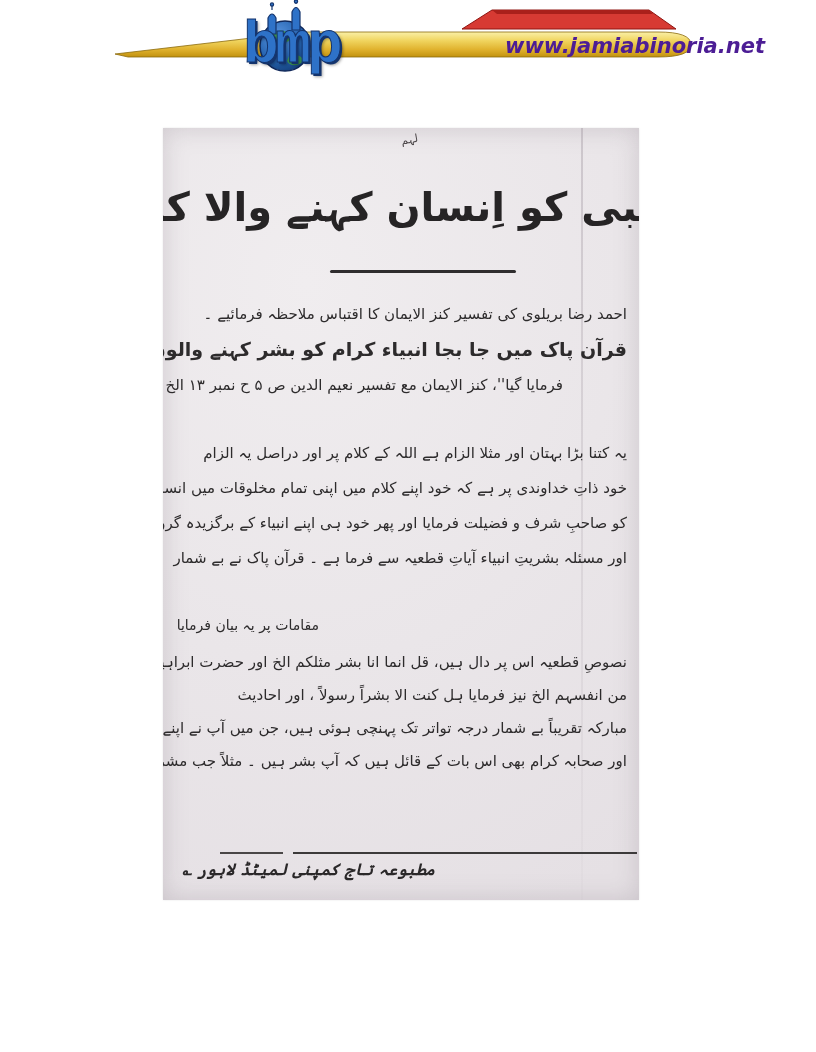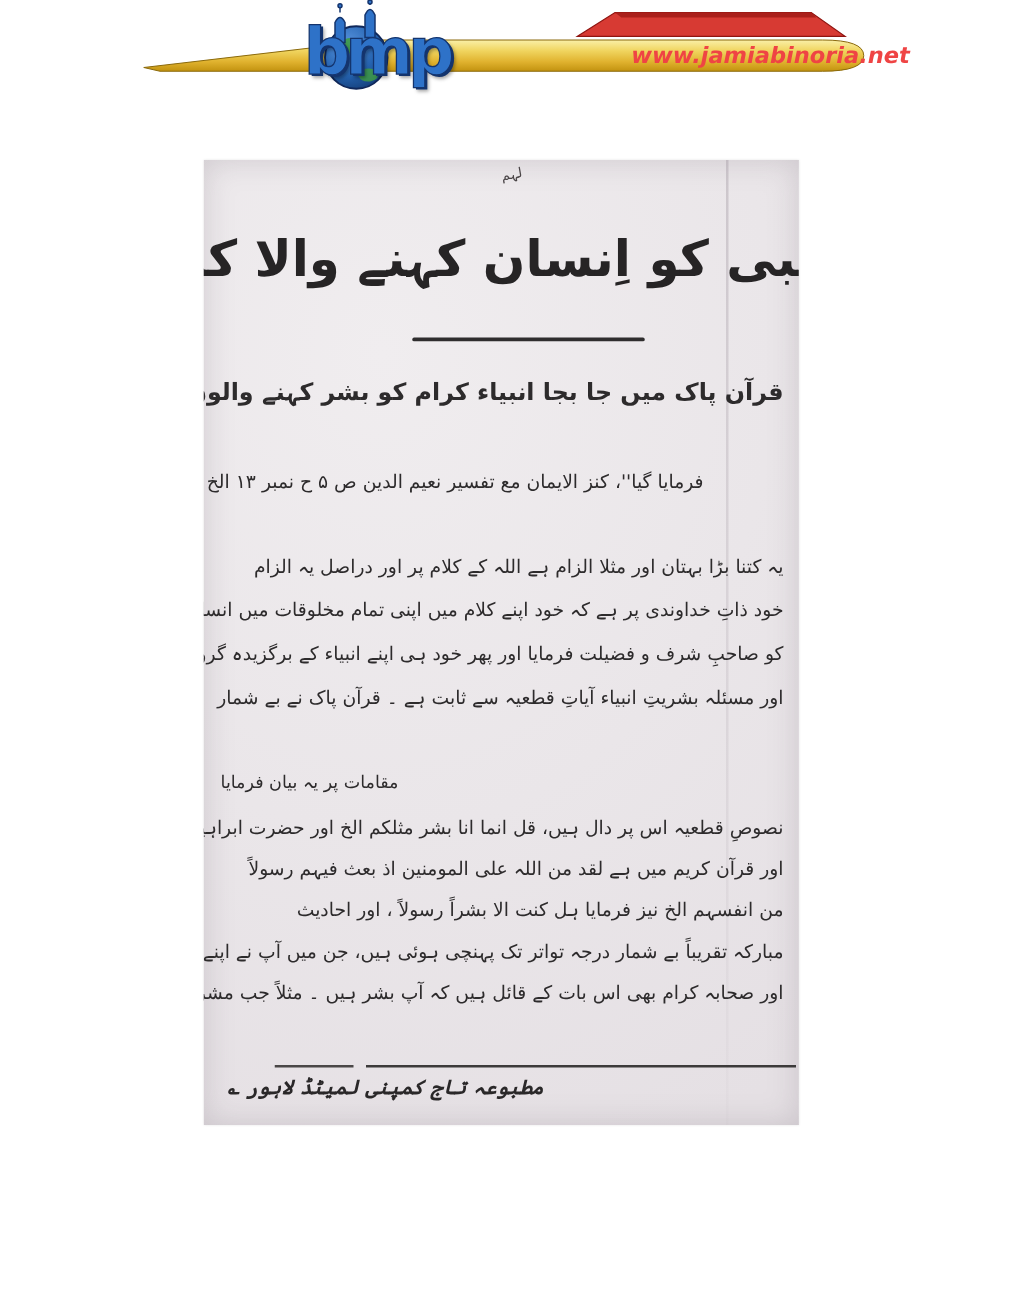--- a/index.html
+++ b/index.html
@@ -9,29 +9,30 @@
     position:relative;overflow:hidden;
   }
   #stage{position:absolute;left:0;top:0;width:816px;height:1052px;}
 
   
   .banner-svg{position:absolute;left:0;top:0;z-index:1;}
   .logo{position:absolute;left:237px;top:0;width:110px;height:90px;z-index:3;}
   .logo-art{position:absolute;left:0;top:0;}
   .logo-text{
     position:absolute;left:6px;top:16px;
-    font-size:52px;font-weight:bold;line-height:1;
+    font-size:60px;font-weight:bold;line-height:1;
     color:#2e72c8;letter-spacing:-4px;
     text-shadow:2px 2px 0 #14346d,3px 3px 3px rgba(0,0,0,.35);
+    font-family:Liberation Mono, monospace;
     -webkit-text-stroke:1px #14346d;
   }
   .url-badge{
     position:absolute;left:505px;top:34px;width:180px;z-index:3;
     text-align:center;font-style:italic;font-weight:bold;
-    font-size:18px;color:#ef4444;
+    font-size:21px;color:#4c1d95;
   }
 
   
   .scan{
     position:absolute;left:163px;top:128px;width:476px;height:772px;
     background:radial-gradient(120% 90% at 30% 20%, #f0edef 0%, #eae6e9 55%, #e5e0e4 100%);
     box-shadow:inset 0 0 24px rgba(130,118,130,.28), 0 0 2px rgba(0,0,0,.10);
     overflow:hidden;direction:rtl;color:#2d2b2c;z-index:2;
   }
   .scan::before{ 
@@ -120,35 +121,35 @@
   </div>
 
   <div class="scan">
 
     <div class="catchword">لہم</div>
 
     <div class="title">نبی کو اِنسان کہنے والا کافر ہے؟</div>
     <div class="title-rule"></div>
 
     <div class="para p1">
+      <div class="line">احمد رضا بریلوی کی تفسیر کنز الایمان کا اقتباس ملاحظہ فرمائیے ۔</div>
       <div class="line big">قرآن پاک میں جا بجا انبیاء کرام کو بشر کہنے والوں کو کافر</div>
     </div>
     <div class="l-p1-3">فرمایا گیا''، کنز الایمان مع تفسیر نعیم الدین ص ۵ ح نمبر ۱۳ الخ</div>
 
     <div class="para p2">
       <div class="line">یہ کتنا بڑا بہتان اور مثلا الزام ہے اللہ کے کلام پر اور دراصل یہ الزام</div>
       <div class="line">خود ذاتِ خداوندی پر ہے کہ خود اپنے کلام میں اپنی تمام مخلوقات میں انسان</div>
       <div class="line">کو صاحبِ شرف و فضیلت فرمایا اور پھر خود ہی اپنے انبیاء کے برگزیدہ گروہ</div>
-      <div class="line">اور مسئلہ بشریتِ انبیاء آیاتِ قطعیہ سے ثابت ہے ۔ قرآن پاک نے بے شمار</div>
+      <div class="line">اور مسئلہ بشریتِ انبیاء آیاتِ قطعیہ سے فرما ہے ۔ قرآن پاک نے بے شمار</div>
     </div>
     <div class="l-p2-6">مقامات پر یہ بیان فرمایا</div>
 
     <div class="para p3">
       <div class="line">نصوصِ قطعیہ اس پر دال ہیں، قل انما انا بشر مثلکم الخ اور حضرت ابراہیم</div>
-      <div class="line">اور قرآن کریم میں ہے لقد من اللہ علی المومنین اذ بعث فیہم رسولاً</div>
       <div class="line">من انفسہم الخ نیز فرمایا ہل کنت الا بشراً رسولاً ، اور احادیث</div>
       <div class="line">مبارکہ تقریباً بے شمار درجہ تواتر تک پہنچی ہوئی ہیں، جن میں آپ نے اپنے آپ کو بشر کہا ہے</div>
       <div class="line">اور صحابہ کرام بھی اس بات کے قائل ہیں کہ آپ بشر ہیں ۔ مثلاً جب مشرکین نے</div>
     </div>
 
     <div class="rule-a"></div>
     <div class="rule-b"></div>
     <div class="imprint">مطبوعہ تاج کمپنی لمیٹڈ لاہور ؎</div>
   </div>
 

